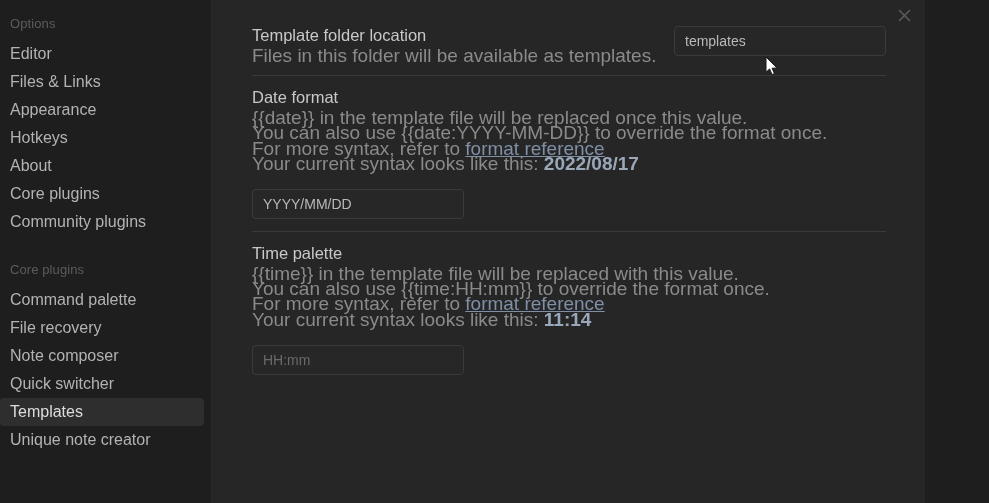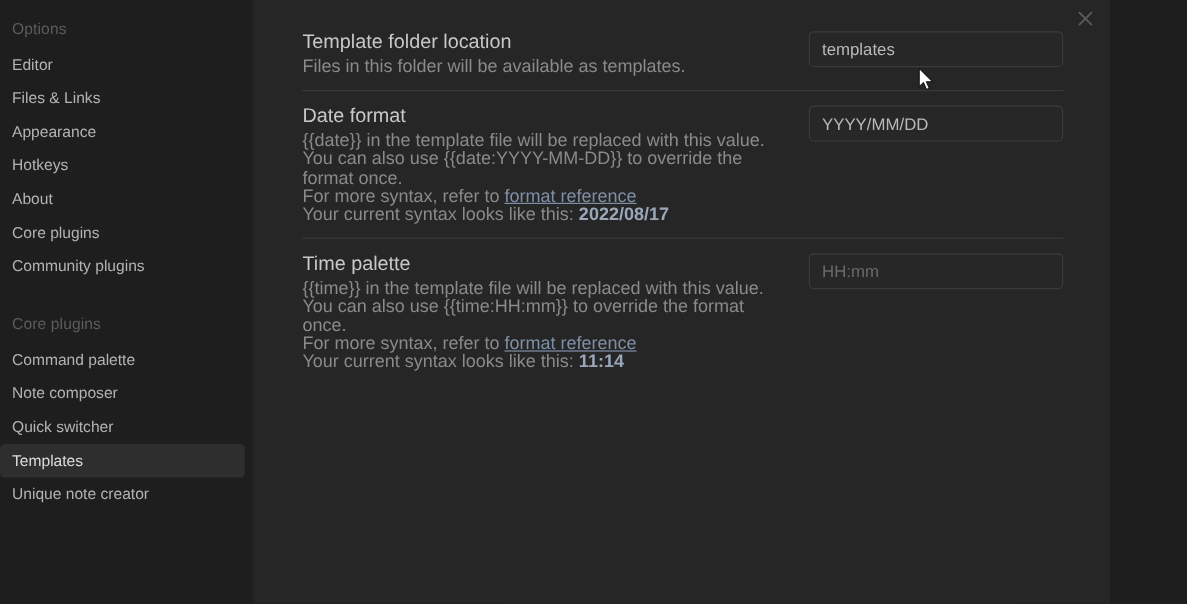--- a/index.html
+++ b/index.html
@@ -34,21 +34,21 @@
     overflow: hidden;
   }
   .nav-header {
     font-size: 13px;
     color: #5c5c5c;
     padding: 5px 10px 7px 10px;
     letter-spacing: 0.1px;
     line-height: 18px;
   }
   .nav-item {
-    font-size: 13px;
+    font-size: 16px;
     color: #b3b3b3;
     padding: 5px 10px;
     margin: 0 7px 0 0;
     line-height: 18px;
     border-radius: 4px;
     cursor: pointer;
     white-space: nowrap;
     overflow: hidden;
     text-overflow: ellipsis;
   }
@@ -85,34 +85,35 @@
   }
   .setting-row {
     display: flex;
     align-items: flex-start;
     justify-content: center;
     padding: 10px 0 12px 0;
     gap: 16px;
   }
   .setting-row + .setting-row {
     border-top: 1px solid #3a3a3a;
+    flex-direction: column;
   }
   .setting-info {
     flex: 1;
     min-width: 0;
   }
   .setting-name {
     font-size: 16.5px;
     color: #c8c8c8;
     line-height: 22px;
     margin-bottom: 2px;
     font-weight: 400;
   }
   .setting-desc {
-    font-size: 15px;
+    font-size: 19px;
     color: #8a8a8a;
     line-height: 15.2px;
   }
   .setting-desc .line {
     display: block;
   }
   .setting-desc a {
     color: #7f8fa6;
     text-decoration: underline;
     cursor: pointer;
@@ -164,20 +165,21 @@
       <div class="nav-item">Editor</div>
       <div class="nav-item">Files &amp; Links</div>
       <div class="nav-item">Appearance</div>
       <div class="nav-item">Hotkeys</div>
       <div class="nav-item">About</div>
       <div class="nav-item">Core plugins</div>
       <div class="nav-item">Community plugins</div>
       <div class="nav-gap"></div>
       <div class="nav-header">Core plugins</div>
       <div class="nav-item">Command palette</div>
+      <div class="nav-item">File recovery</div>
       <div class="nav-item">Note composer</div>
       <div class="nav-item">Quick switcher</div>
       <div class="nav-item active">Templates</div>
       <div class="nav-item">Unique note creator</div>
     </div>
 
   <div class="main">
 
     <div class="close-btn" title="Close">
       <svg width="13" height="13" viewBox="0 0 13 13" aria-hidden="true">
@@ -193,21 +195,21 @@
             <div class="setting-desc">
               <span class="line"><span>Files in this folder will be available as templates.</span></span>
             </div>
           </div>
           <div class="setting-control"><input type="text" class="text-input" placeholder="Example: folder 1/folder 2" value="templates" style=""></div>
         </div>
         <div class="setting-row">
           <div class="setting-info">
             <div class="setting-name">Date format</div>
             <div class="setting-desc">
-              <span class="line"><span>{{date}} in the template file will be replaced with this value.</span></span>
+              <span class="line"><span>{{date}} in the template file will be replaced once this value.</span></span>
               <span class="line"><span>You can also use {{date:YYYY-MM-DD}} to override the format once.</span></span>
               <span class="line"><span>For more syntax, refer to </span><a>format reference</a></span>
               <span class="line"><span>Your current syntax looks like this: </span><span class="sample-value">2022/08/17</span></span>
             </div>
           </div>
           <div class="setting-control"><input type="text" class="text-input" placeholder="YYYY-MM-DD" value="YYYY/MM/DD" style=""></div>
         </div>
         <div class="setting-row">
           <div class="setting-info">
             <div class="setting-name">Time palette</div>

